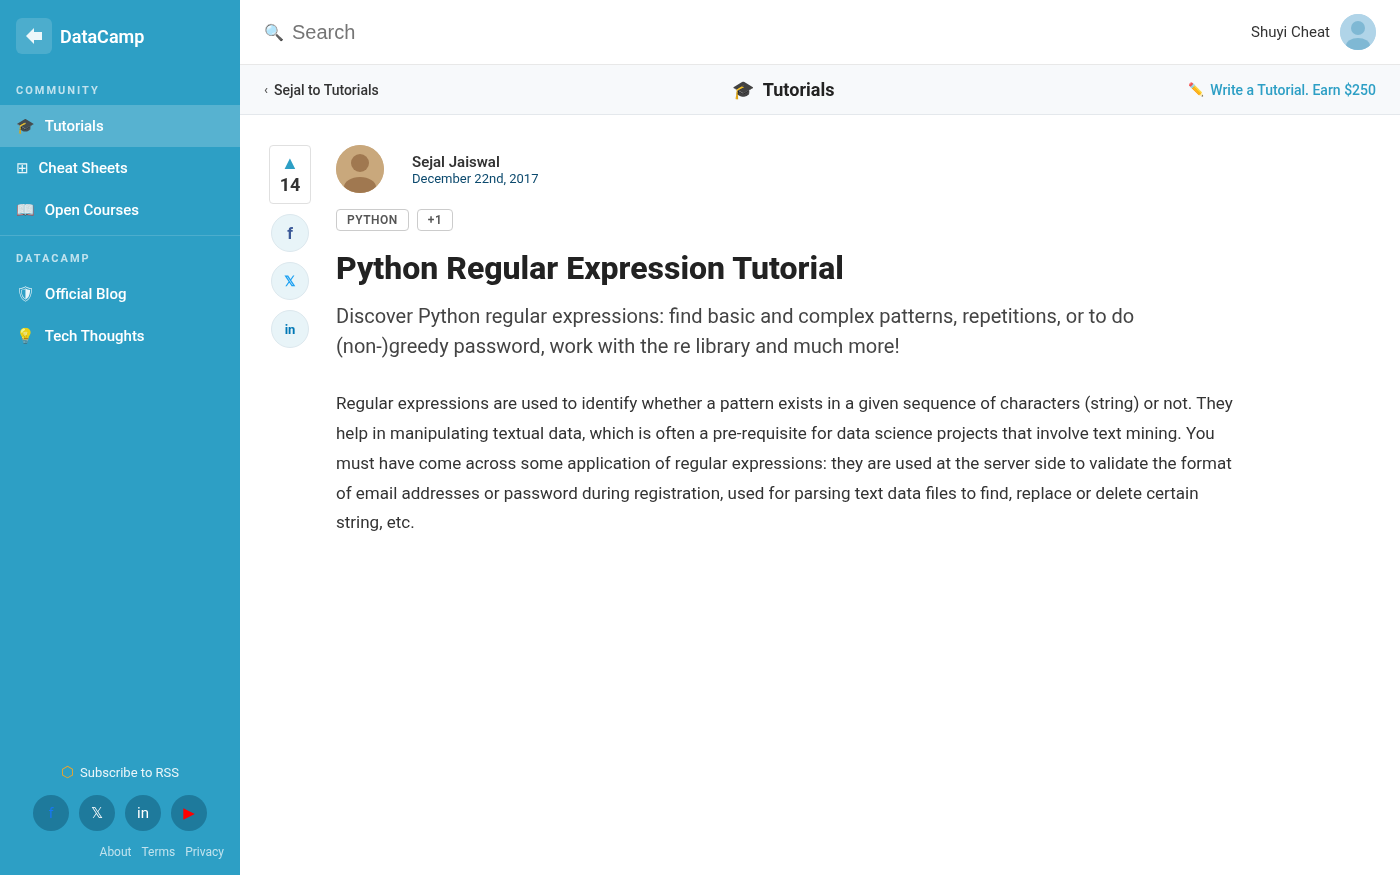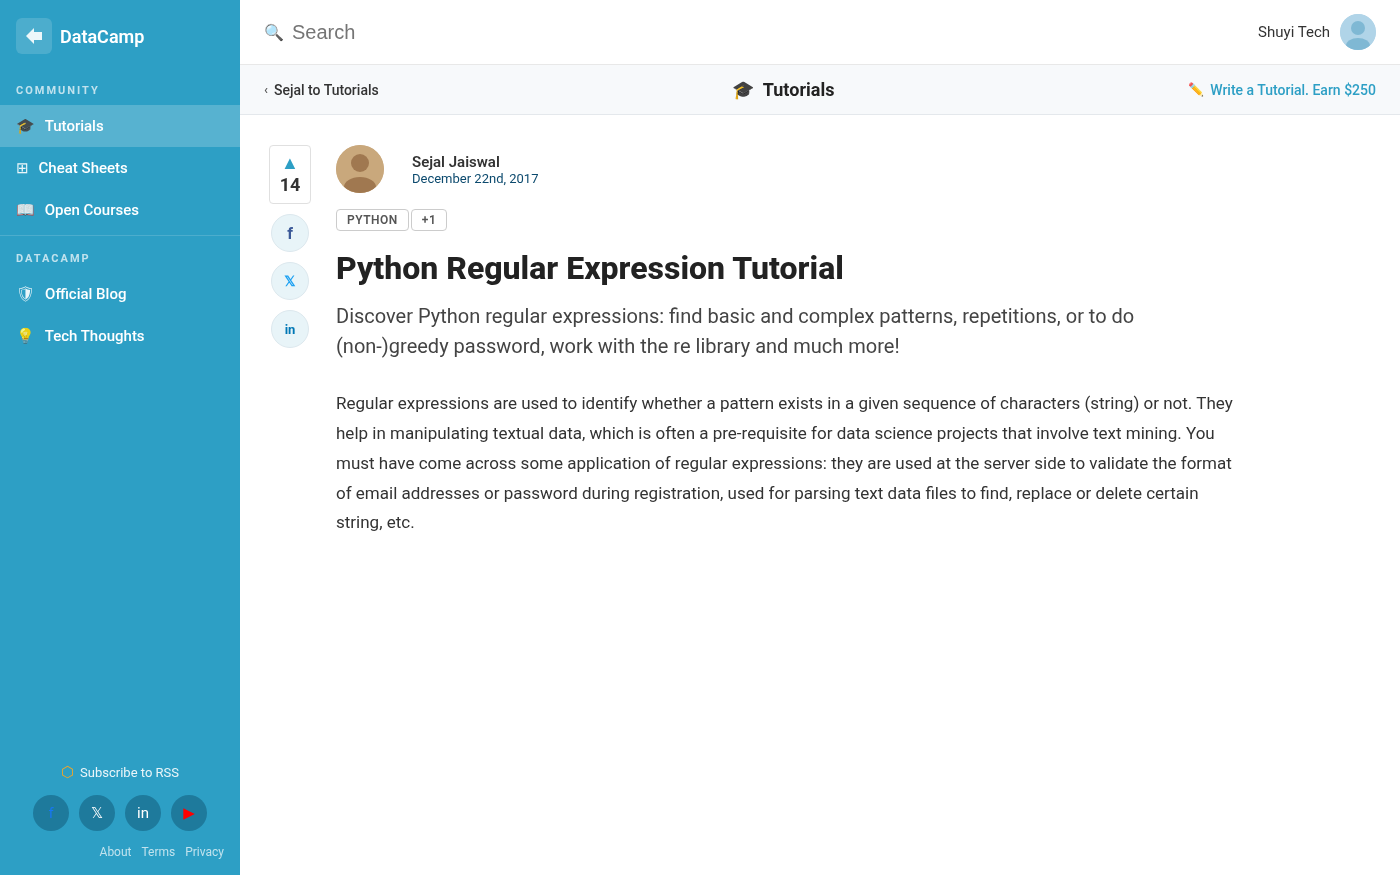--- a/index.html
+++ b/index.html
@@ -289,21 +289,21 @@
       font-size: 15px;
       font-weight: 600;
       color: #333;
     }
     .author-info .author-date {
       font-size: 13px;
       color: #0c4a6e;
     }
     .tag-row {
       display: flex;
-      gap: 2px;
+      gap: 8px;
       margin-bottom: 18px;
     }
     .tag {
       display: inline-block;
       border: 1px solid #ccc;
       border-radius: 4px;
       padding: 3px 10px;
       font-size: 12px;
       color: #555;
       font-weight: 600;
@@ -389,21 +389,21 @@
 </div>
 
 <div id="main">
 
   <div id="topbar">
     <div class="search-area">
       <span style="font-size:16px;color:#aaa;">🔍</span>
       <input type="text" placeholder="Search" style="">
     </div>
     <div class="user-area">
-      <span>Shuyi Tech</span>
+      <span>Shuyi Cheat</span>
       <div class="user-avatar">
         <svg viewBox="0 0 36 36" fill="none">
           <circle cx="18" cy="18" r="18" fill="#b0d4e8"></circle>
           <circle cx="18" cy="14" r="7" fill="#7fb8d4"></circle>
           <ellipse cx="18" cy="32" rx="12" ry="8" fill="#7fb8d4"></ellipse>
         </svg>
       </div>
     </div>
   </div>
 

